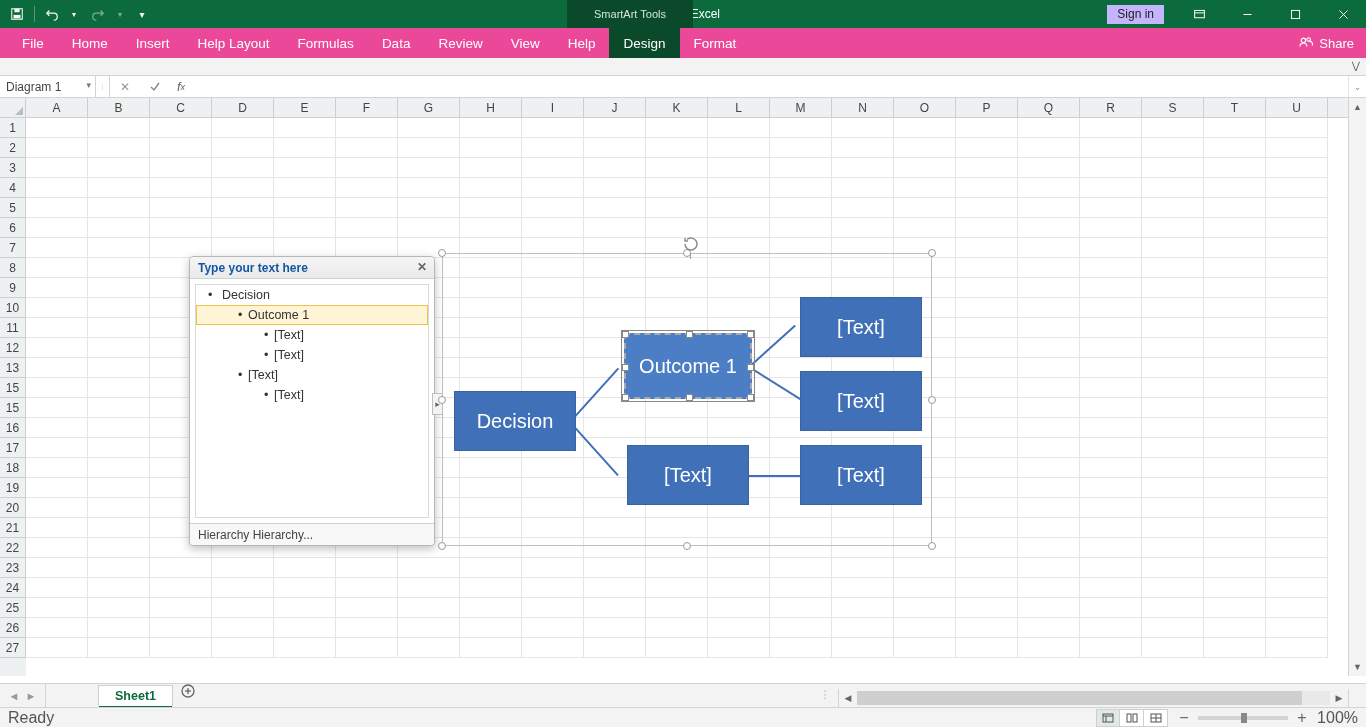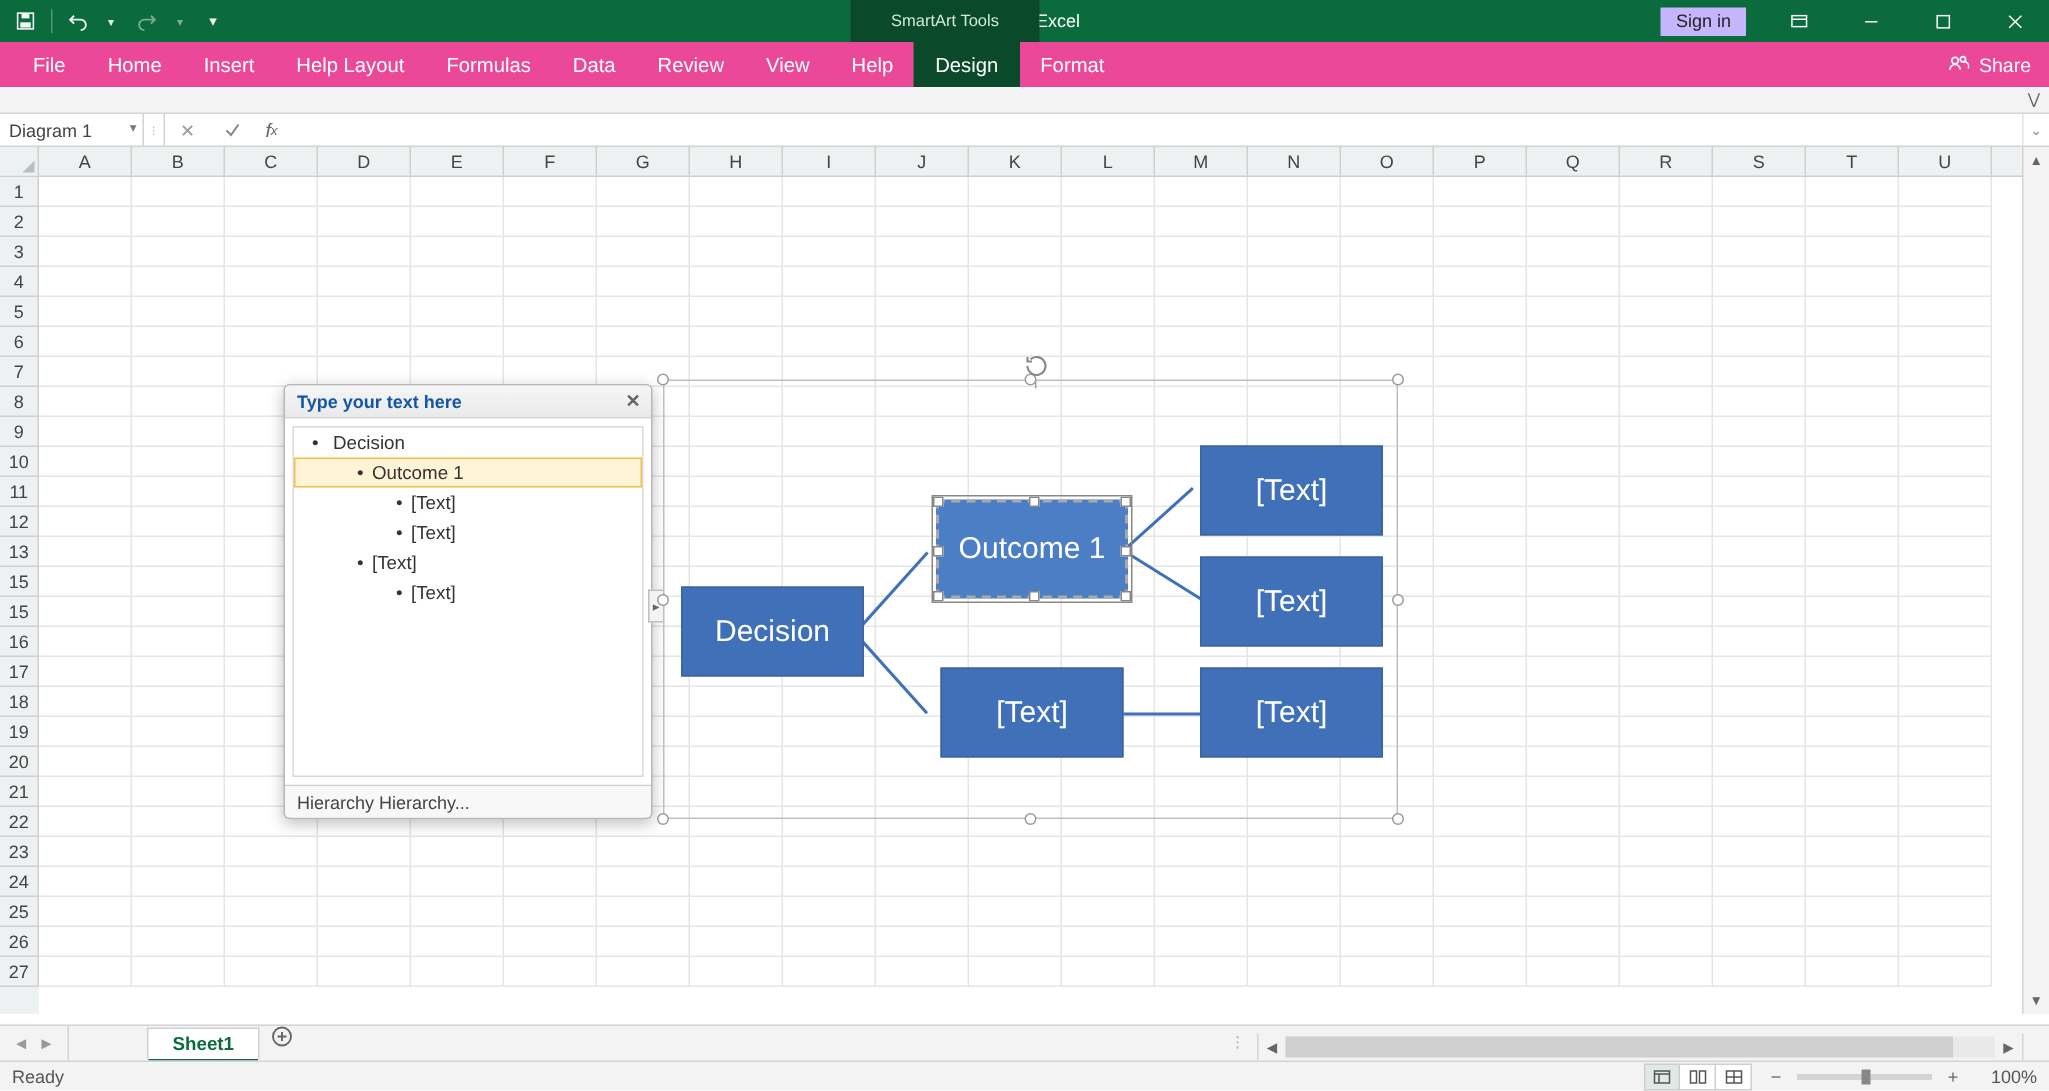--- a/index.html
+++ b/index.html
@@ -98,21 +98,21 @@
 .st-add { width: 28px; display: flex; align-items: center; justify-content: center; color: #666; }
 .st-add svg { width: 14px; height: 14px; }
 .hscroll { position: absolute; right: 18px; bottom: 0; width: 510px; height: 18px; background: #f3f3f3; display: flex; align-items: center; border-left: 1px solid #d4d4d4; }
 .hscroll .harrow { width: 18px; height: 18px; display: flex; align-items: center; justify-content: center; font-size: 9px; color: #666; }
 .hscroll .htrack { flex: 1; height: 14px; background: #e9e9e9; position: relative; }
 .hscroll .hthumb { position: absolute; left: 0; top: 0; bottom: 0; width: 94%; background: #cfcfcf; }
 .hsplit { position: absolute; right: 0; bottom: 0; width: 18px; height: 18px; background: #f3f3f3; border-left: 1px solid #d4d4d4; }
 .split-handle { position: absolute; left: 820px; bottom: 4px; width: 6px; height: 14px; color: #aaa; font-size: 10px; }
 
 
-.statusbar { position: absolute; left: 0; right: 0; bottom: 0; height: 20px; background: #f3f3f3; border-top: 1px solid #d4d4d4; display: flex; align-items: center; font-size: 12px; color: #555; padding: 0 8px; }
+.statusbar { position: absolute; left: 0; right: 0; bottom: 0; height: 20px; background: #f3f3f3; border-top: 1px solid #d4d4d4; display: flex; align-items: center; font-size: 16px; color: #555; padding: 0 8px; }
 .statusbar .spacer { flex: 1; }
 .view-btns { display: flex; gap: 0; margin-right: 8px; }
 .view-btn { width: 24px; height: 18px; border: 1px solid #cfcfcf; border-left: none; display: flex; align-items: center; justify-content: center; background: #fff; }
 .view-btn:first-child { border-left: 1px solid #cfcfcf; }
 .view-btn.active { background: #e0e9e3; }
 .view-btn svg { width: 12px; height: 10px; }
 .zoom { display: flex; align-items: center; gap: 6px; }
 .zoom .zbtn { width: 16px; text-align: center; color: #666; }
 .zoom .ztrack { width: 90px; height: 4px; background: #d4d4d4; position: relative; }
 .zoom .zthumb { position: absolute; left: 43px; top: -3px; width: 6px; height: 10px; background: #888; }

